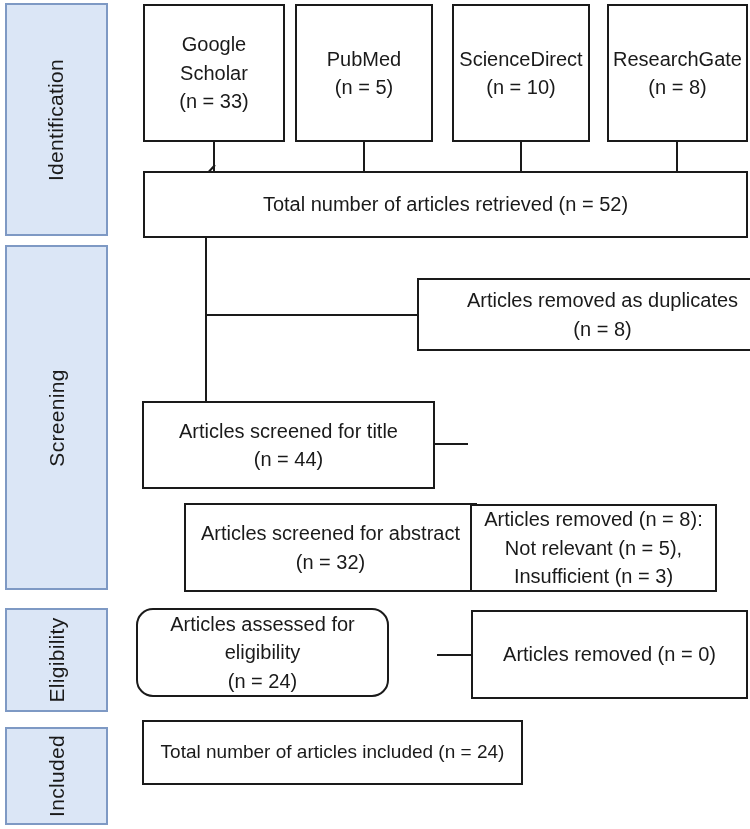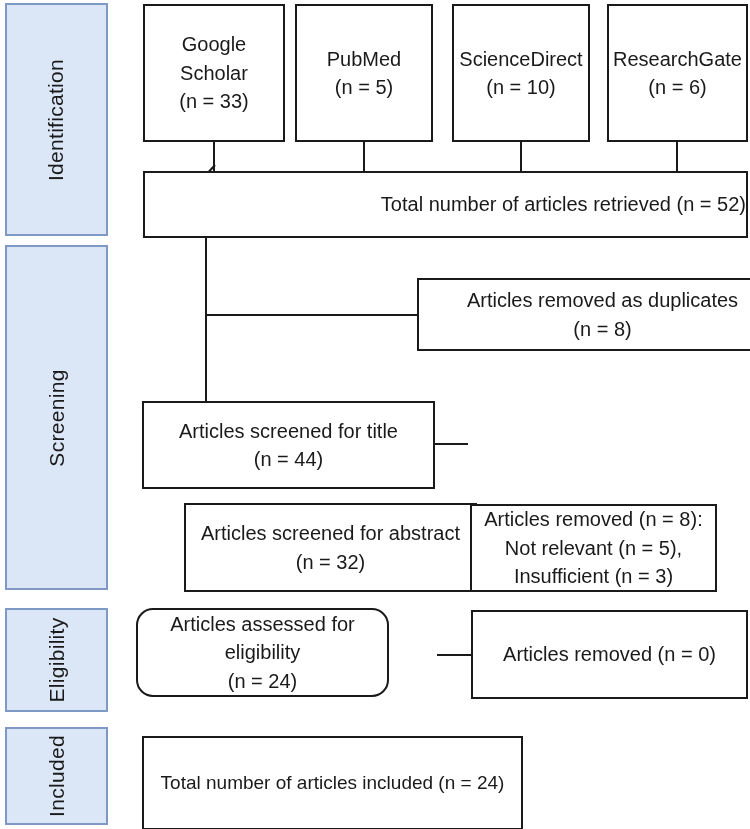--- a/index.html
+++ b/index.html
@@ -49,29 +49,29 @@
   #stage-identification{top:3px;height:233px;}
   #stage-screening{top:245px;height:345px;}
   #stage-eligibility{top:608px;height:104px;}
   #stage-included{top:727px;height:98px;}
 
   #src-google{left:143px;top:4px;width:142px;height:138px;}
   #src-pubmed{left:295px;top:4px;width:138px;height:138px;}
   #src-sciencedirect{left:452px;top:4px;width:138px;height:138px;}
   #src-researchgate{left:607px;top:4px;width:141px;height:138px;}
 
-  #box-total-retrieved{left:143px;top:171px;width:605px;height:67px;justify-content:flex-end;}
+  #box-total-retrieved{left:143px;top:171px;width:605px;height:67px;}
   #box-removed-duplicates{left:417px;top:278px;width:371px;height:73px;}
   #box-screened-title{left:142px;top:401px;width:293px;height:88px;}
   #box-removed-title{left:468px;top:400px;width:280px;height:91px;}
   #box-screened-abstract{left:142px;top:503px;width:293px;height:89px;margin-left:42px;}
   #box-removed-abstract{left:470px;top:504px;width:247px;height:88px;}
   #box-assessed-eligibility{left:136px;top:608px;width:253px;height:89px;border-radius:17px;}
   #box-removed-eligibility{left:471px;top:610px;width:277px;height:89px;}
-  #box-total-included{left:142px;top:736px;width:381px;height:94px;}
+  #box-total-included{left:142px;top:720px;width:381px;height:65px;}
 </style>
 </head>
 <body>
 
 <div class="canvas">
 
   <svg class="connectors" viewBox="0 0 750 829" xmlns="http://www.w3.org/2000/svg">
 
     <line x1="214" y1="142" x2="214" y2="171" stroke="#1a1a1a" stroke-width="2"></line>
     <path d="M215 165 L205 176" stroke="#1a1a1a" stroke-width="2" fill="none"></path>
@@ -109,21 +109,21 @@
   <div class="box" id="src-pubmed">
     <span>PubMed
 (n = 5)</span>
   </div>
   <div class="box" id="src-sciencedirect">
     <span>ScienceDirect
 (n = 10)</span>
   </div>
   <div class="box" id="src-researchgate">
     <span>ResearchGate
-(n = 6)</span>
+(n = 8)</span>
   </div>
 
   <div class="box" id="box-total-retrieved">
     <span>Total number of articles retrieved (n = 52)</span>
   </div>
   <div class="box" id="box-removed-duplicates">
     <span>Articles removed as duplicates
 (n = 8)</span>
   </div>
   <div class="box" id="box-screened-title">

